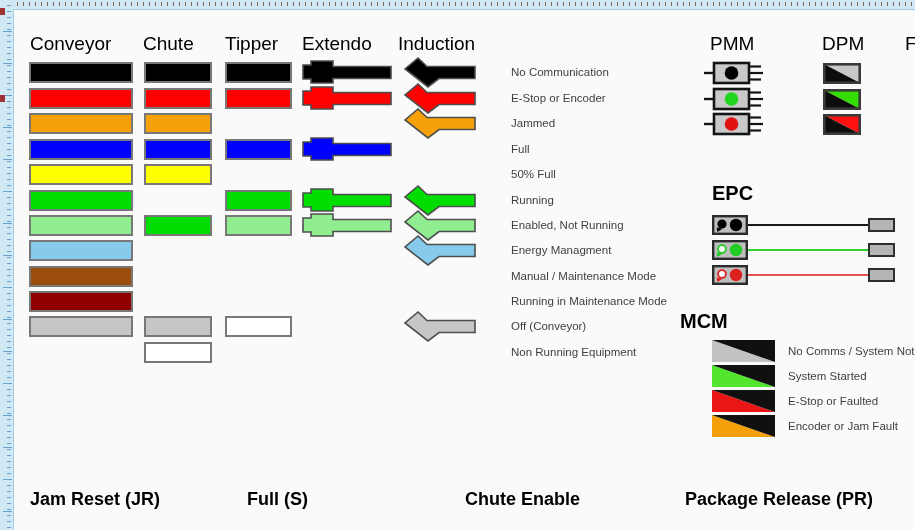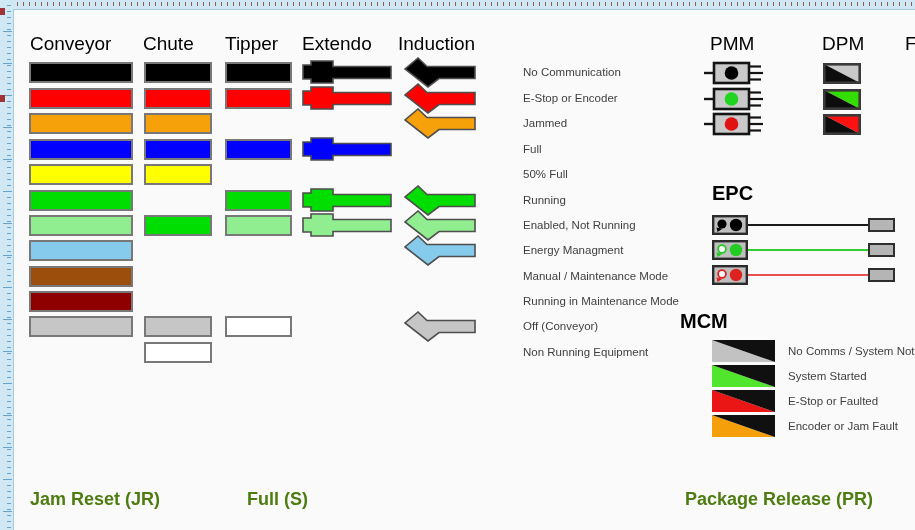--- a/index.html
+++ b/index.html
@@ -21,28 +21,28 @@
     position:absolute;left:0;top:0;width:13px;height:530px;background:#cfe8f3;
     background-image:
       repeating-linear-gradient(180deg, rgba(0,0,0,0) 0 5px, #6aa2cc 5px 6px),
       repeating-linear-gradient(180deg, rgba(0,0,0,0) 0 31px, #6aa2cc 31px 32px);
     background-size:4px 100%, 9px 100%;background-position:7px 0, 3px 0;background-repeat:no-repeat;
   }
   .corner-mark{position:absolute;width:5px;height:7px;background:#a03434;}
   #canvas{position:absolute;left:0;top:0;width:915px;height:530px;}
   .col-header{position:absolute;top:33px;font-size:19px;font-weight:400;color:#000;white-space:nowrap;}
   .section-title{position:absolute;font-size:20px;font-weight:700;color:#000;white-space:nowrap;}
-  .status-label{position:absolute;left:511px;font-size:11.5px;color:#3f3f3f;line-height:21px;white-space:nowrap;margin-left:12px;}
+  .status-label{position:absolute;left:511px;font-size:11.5px;color:#3f3f3f;line-height:21px;white-space:nowrap;}
   .mcm-label{position:absolute;left:788px;font-size:11.5px;color:#3f3f3f;line-height:22px;white-space:nowrap;}
   .swatch{position:absolute;height:21px;box-sizing:border-box;border:2px solid #787878;}
   .shape{position:absolute;line-height:0;}
   .epc-line{position:absolute;height:2px;}
   .epc-endbox{position:absolute;width:27px;height:14px;box-sizing:border-box;background:#b5b5b5;border:2px solid #2e2e2e;}
   .buttons-title{position:absolute;left:30px;top:444px;font-size:22px;font-weight:700;color:#000;}
-  .btn-label{position:absolute;top:489px;font-size:18px;font-weight:700;color:#4d7c0f;white-space:nowrap;}
+  .btn-label{position:absolute;top:489px;font-size:18px;font-weight:700;color:#000000;white-space:nowrap;}
 </style>
 </head>
 <body>
 
 <div id="page"></div>
 <div class="ruler-top"></div>
 <div class="ruler-left"></div>
 <div class="corner-mark" style="left:0;top:8px;"></div>
 <div class="corner-mark" style="left:0;top:95px;"></div>
 
@@ -214,14 +214,15 @@
       <div class="mcm-label" style="top: 390px;">E-Stop or Faulted</div>
       <div class="shape" style="left: 712px; top: 415px;"><svg width="63" height="22" viewBox="0 0 63 22">
           <polygon points="0,0 0,22 63,22" fill="#F5A00A"></polygon>
           <polygon points="0,0 63,0 63,22" fill="#101010"></polygon>
         </svg></div>
       <div class="mcm-label" style="top: 415px;">Encoder or Jam Fault</div>
     </div>
 
   <div class="btn-label" style="left:30px;">Jam Reset (JR)</div>
   <div class="btn-label" style="left:247px;">Full (S)</div>
+  <div class="btn-label" style="left:465px;">Chute Enable</div>
   <div class="btn-label" style="left:685px;">Package Release (PR)</div>
 </div>
 
 </body></html>

